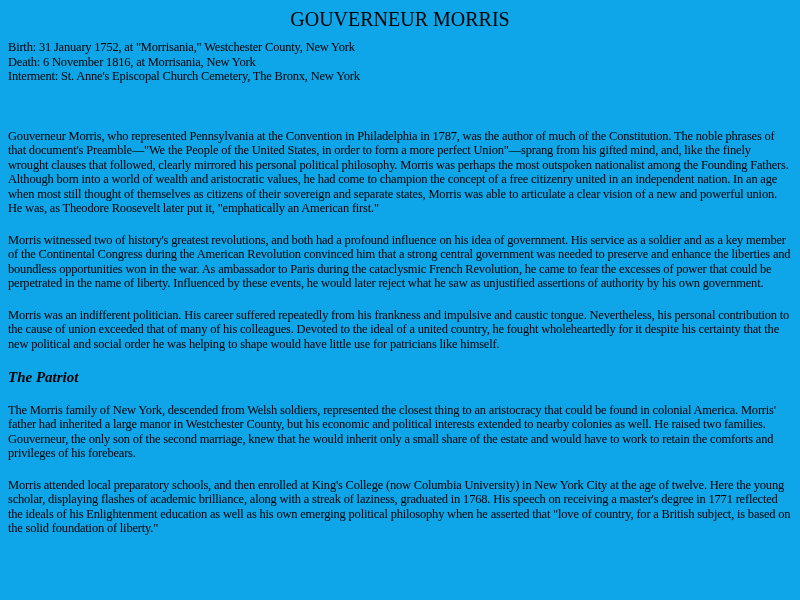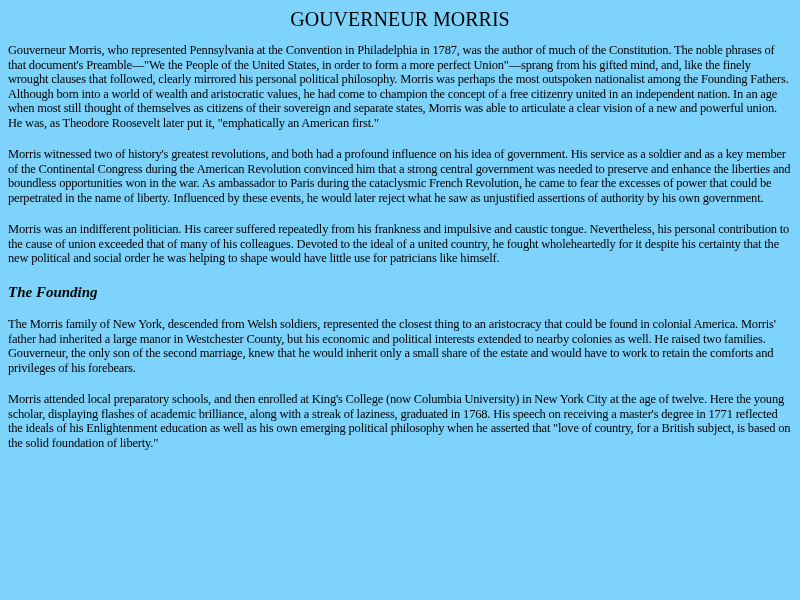--- a/index.html
+++ b/index.html
@@ -32,29 +32,34 @@
     margin: 19px 0 18px 0;
     font-size: 15px;
     font-style: italic;
     font-weight: bold;
     letter-spacing: 0;
   }
 </style>
 </head>
 <body>
 
-<div class="page" style="background: #7dd3fc; color: rgb(0, 0, 0);">
+<div class="page" style="background: #0ea5e9; color: rgb(0, 0, 0);">
 
   <h1 class="doc-title">
     <span>GOUVERNEUR MORRIS</span>
   </h1>
 
+  <div class="vitals">
+    <div>Birth: 31 January 1752, at "Morrisania," Westchester County, New York</div>
+    <div>Death: 6 November 1816, at Morrisania, New York</div>
+    <div>Interment: St. Anne's Episcopal Church Cemetery, The Bronx, New York</div>
+  </div>
 
   <p class="bio">Gouverneur Morris, who represented Pennsylvania at the Convention in Philadelphia in 1787, was the author of much of the Constitution. The noble phrases of that document's Preamble—"We the People of the United States, in order to form a more perfect Union"—sprang from his gifted mind, and, like the finely wrought clauses that followed, clearly mirrored his personal political philosophy. Morris was perhaps the most outspoken nationalist among the Founding Fathers. Although born into a world of wealth and aristocratic values, he had come to champion the concept of a free citizenry united in an independent nation. In an age when most still thought of themselves as citizens of their sovereign and separate states, Morris was able to articulate a clear vision of a new and powerful union. He was, as Theodore Roosevelt later put it, "emphatically an American first."</p>
   <p class="bio">Morris witnessed two of history's greatest revolutions, and both had a profound influence on his idea of government. His service as a soldier and as a key member of the Continental Congress during the American Revolution convinced him that a strong central government was needed to preserve and enhance the liberties and boundless opportunities won in the war. As ambassador to Paris during the cataclysmic French Revolution, he came to fear the excesses of power that could be perpetrated in the name of liberty. Influenced by these events, he would later reject what he saw as unjustified assertions of authority by his own government.</p>
   <p class="bio">Morris was an indifferent politician. His career suffered repeatedly from his frankness and impulsive and caustic tongue. Nevertheless, his personal contribution to the cause of union exceeded that of many of his colleagues. Devoted to the ideal of a united country, he fought wholeheartedly for it despite his certainty that the new political and social order he was helping to shape would have little use for patricians like himself.</p>
 
-  <h3 class="section-heading">The Founding</h3>
+  <h3 class="section-heading">The Patriot</h3>
 
   <p class="bio">The Morris family of New York, descended from Welsh soldiers, represented the closest thing to an aristocracy that could be found in colonial America. Morris' father had inherited a large manor in Westchester County, but his economic and political interests extended to nearby colonies as well. He raised two families. Gouverneur, the only son of the second marriage, knew that he would inherit only a small share of the estate and would have to work to retain the comforts and privileges of his forebears.</p>
   <p class="bio">Morris attended local preparatory schools, and then enrolled at King's College (now Columbia University) in New York City at the age of twelve. Here the young scholar, displaying flashes of academic brilliance, along with a streak of laziness, graduated in 1768. His speech on receiving a master's degree in 1771 reflected the ideals of his Enlightenment education as well as his own emerging political philosophy when he asserted that "love of country, for a British subject, is based on the solid foundation of liberty."</p>
 
 </div>
 
 </body></html>

